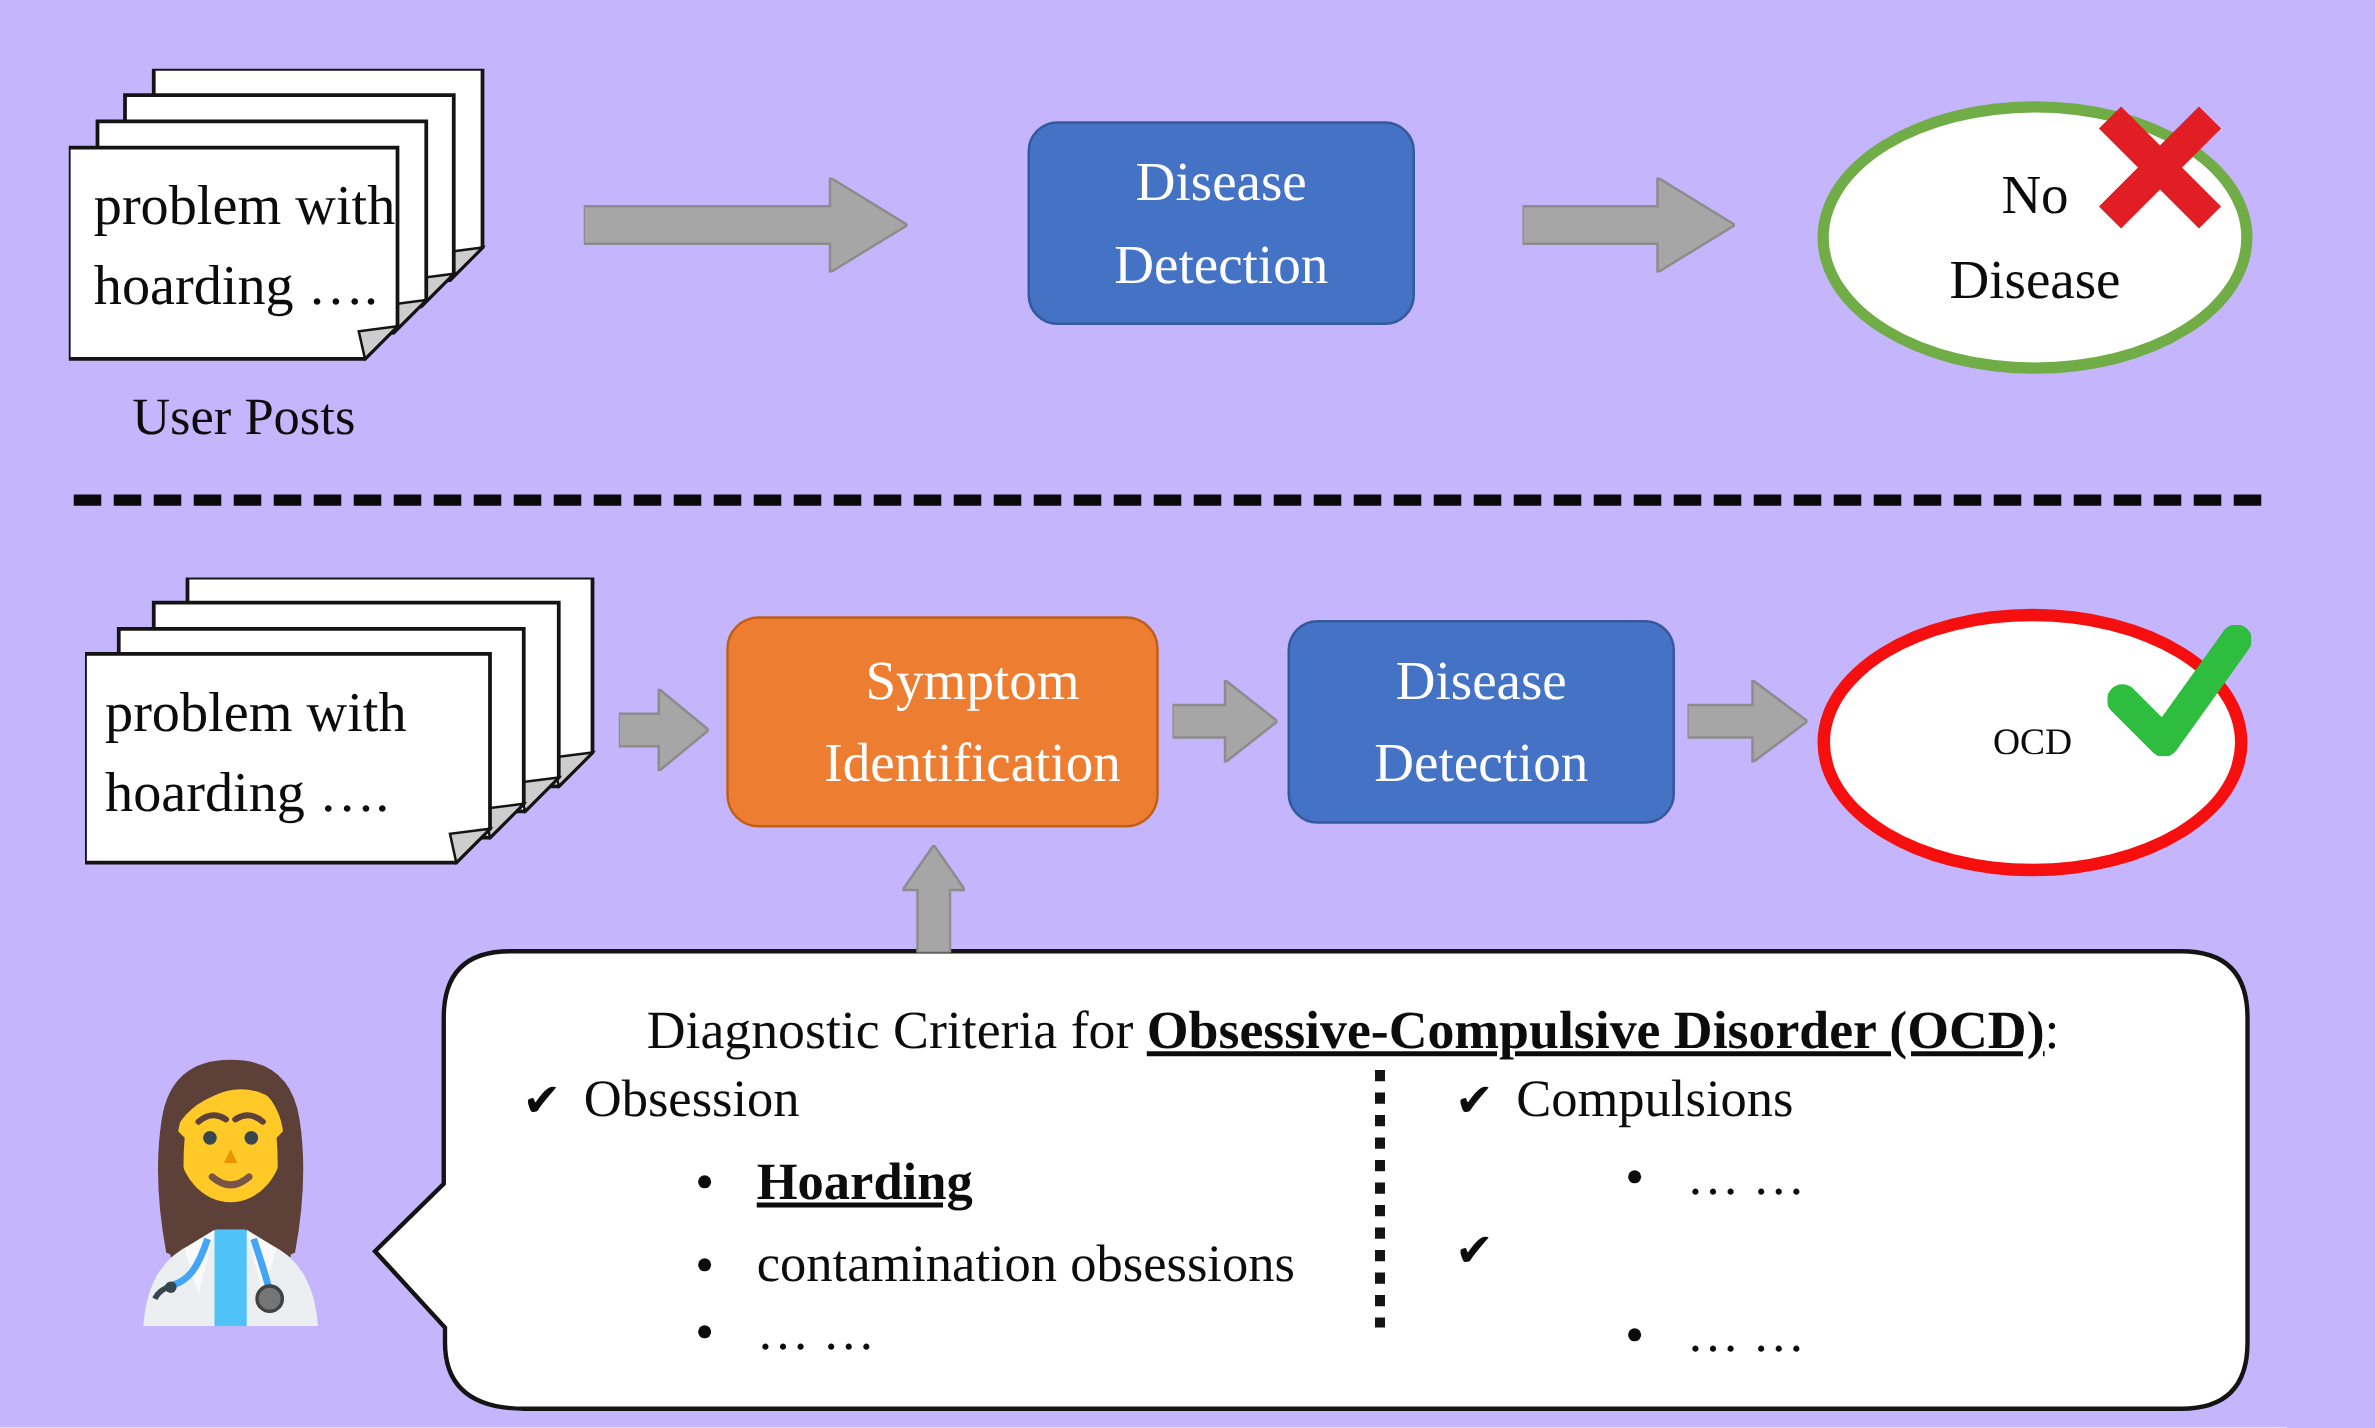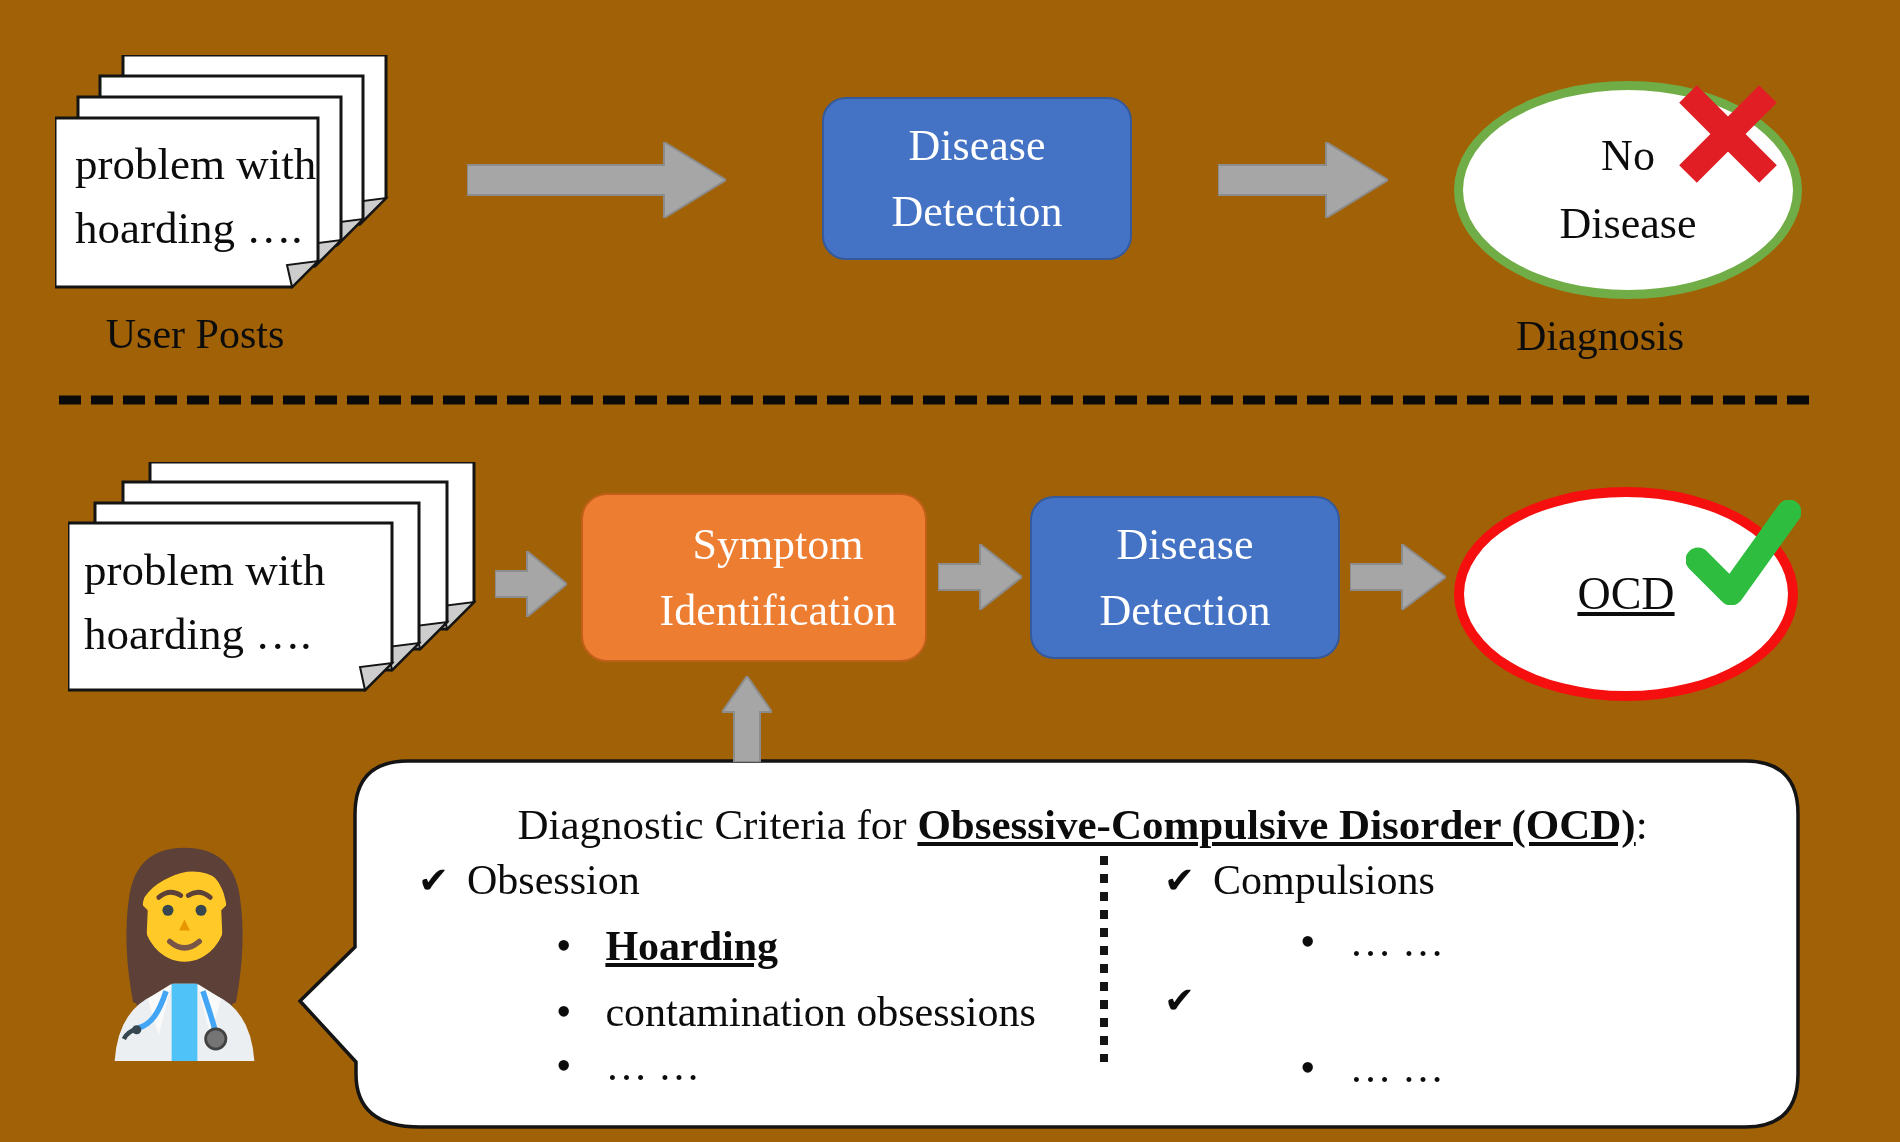--- a/index.html
+++ b/index.html
@@ -1,33 +1,33 @@
 <!DOCTYPE html>
 <html><head>
 <meta charset="utf-8">
 <style>
   html,body{margin:0;padding:0;background:#fff;}
-  .canvas{position:relative;width:1900px;height:1142px;background:#a16207;overflow:hidden;
+  .canvas{position:relative;width:1900px;height:1142px;background:#c4b5fd;overflow:hidden;
           font-family:"Liberation Serif",serif;color:#0c0c0c;}
   .abs{position:absolute;}
   
   .page{fill:#ffffff;stroke:#141414;stroke-width:3;}
   .fold{fill:#cdcdcd;stroke:#141414;stroke-width:2;}
   .posts-text{font-size:45px;line-height:1.42;white-space:nowrap;}
   
   .flow-box{display:flex;flex-direction:column;align-items:center;justify-content:center;
             color:#fff;font-size:44px;line-height:1.5;text-align:center;box-sizing:border-box;}
   .box-blue{background:#4472C4;border:2px solid #35599B;border-radius:24px;}
   .box-orange{background:#ED7D31;border:2px solid #C05F18;border-radius:26px;padding-left:48px;}
   
   .ellipse{display:flex;flex-direction:column;justify-content:center;
            border-radius:50%;font-size:44px;line-height:1.55;background:#fff;text-align:center;
            box-sizing:border-box;}
   .ellipse-green{border:9px solid #70AD47;}
-  .ellipse-red{border:10px solid #F50F0F;font-size:46px;text-decoration:underline;}
+  .ellipse-red{border:10px solid #F50F0F;font-size:30px;}
   .caption{font-size:42px;text-align:center;white-space:nowrap;}
   
   .row{display:flex;align-items:center;gap:18px;font-size:42px;white-space:nowrap;}
   .item-row{display:flex;align-items:center;gap:34px;font-size:42px;white-space:nowrap;}
   .check{font-family:"DejaVu Sans",sans-serif;font-size:37px;font-weight:700;line-height:1;}
   .bullet{font-size:44px;line-height:1;}
   .bold{font-weight:700;text-decoration:underline;}
   .bubble-title{font-size:43px;text-align:center;white-space:nowrap;}
   .arrow-fill{fill:#A6A6A6;stroke:#8C8C8C;stroke-width:2;}
 </style>
@@ -69,21 +69,20 @@
 
   <div class="abs ellipse ellipse-green" style="left:1454px;top:81px;width:348px;height:218px;">
     <div>No</div>
     <div>Disease</div>
   </div>
 
   <svg class="abs" style="left:1678px;top:84px;" width="100" height="100" viewBox="0 0 100 100">
     <line x1="10" y1="10" x2="90" y2="90" stroke="#E01E24" stroke-width="25"></line>
     <line x1="90" y1="10" x2="10" y2="90" stroke="#E01E24" stroke-width="25"></line>
   </svg>
-  <div class="abs caption" style="left:1445px;top:312px;width:310px;">Diagnosis</div>
 
   <svg class="abs" style="left:55px;top:393px;" width="1760" height="14" viewBox="0 0 1760 14">
     <line x1="4" y1="7" x2="1756" y2="7" stroke="#0a0a0a" stroke-width="9" stroke-dasharray="22 10"></line>
   </svg>
 
   <div class="abs" style="left:68px;top:462px;width:410px;height:232px;">
     <svg width="410" height="232" viewBox="0 0 410 232">
       <path class="page" d="M82,0 h324 v140 l-27,27 h-297 z"></path>
       <path class="fold" d="M406,140 l-27,27 l-5,-23 z"></path>
       <path class="page" d="M55,20 h324 v140 l-27,27 h-297 z"></path>

